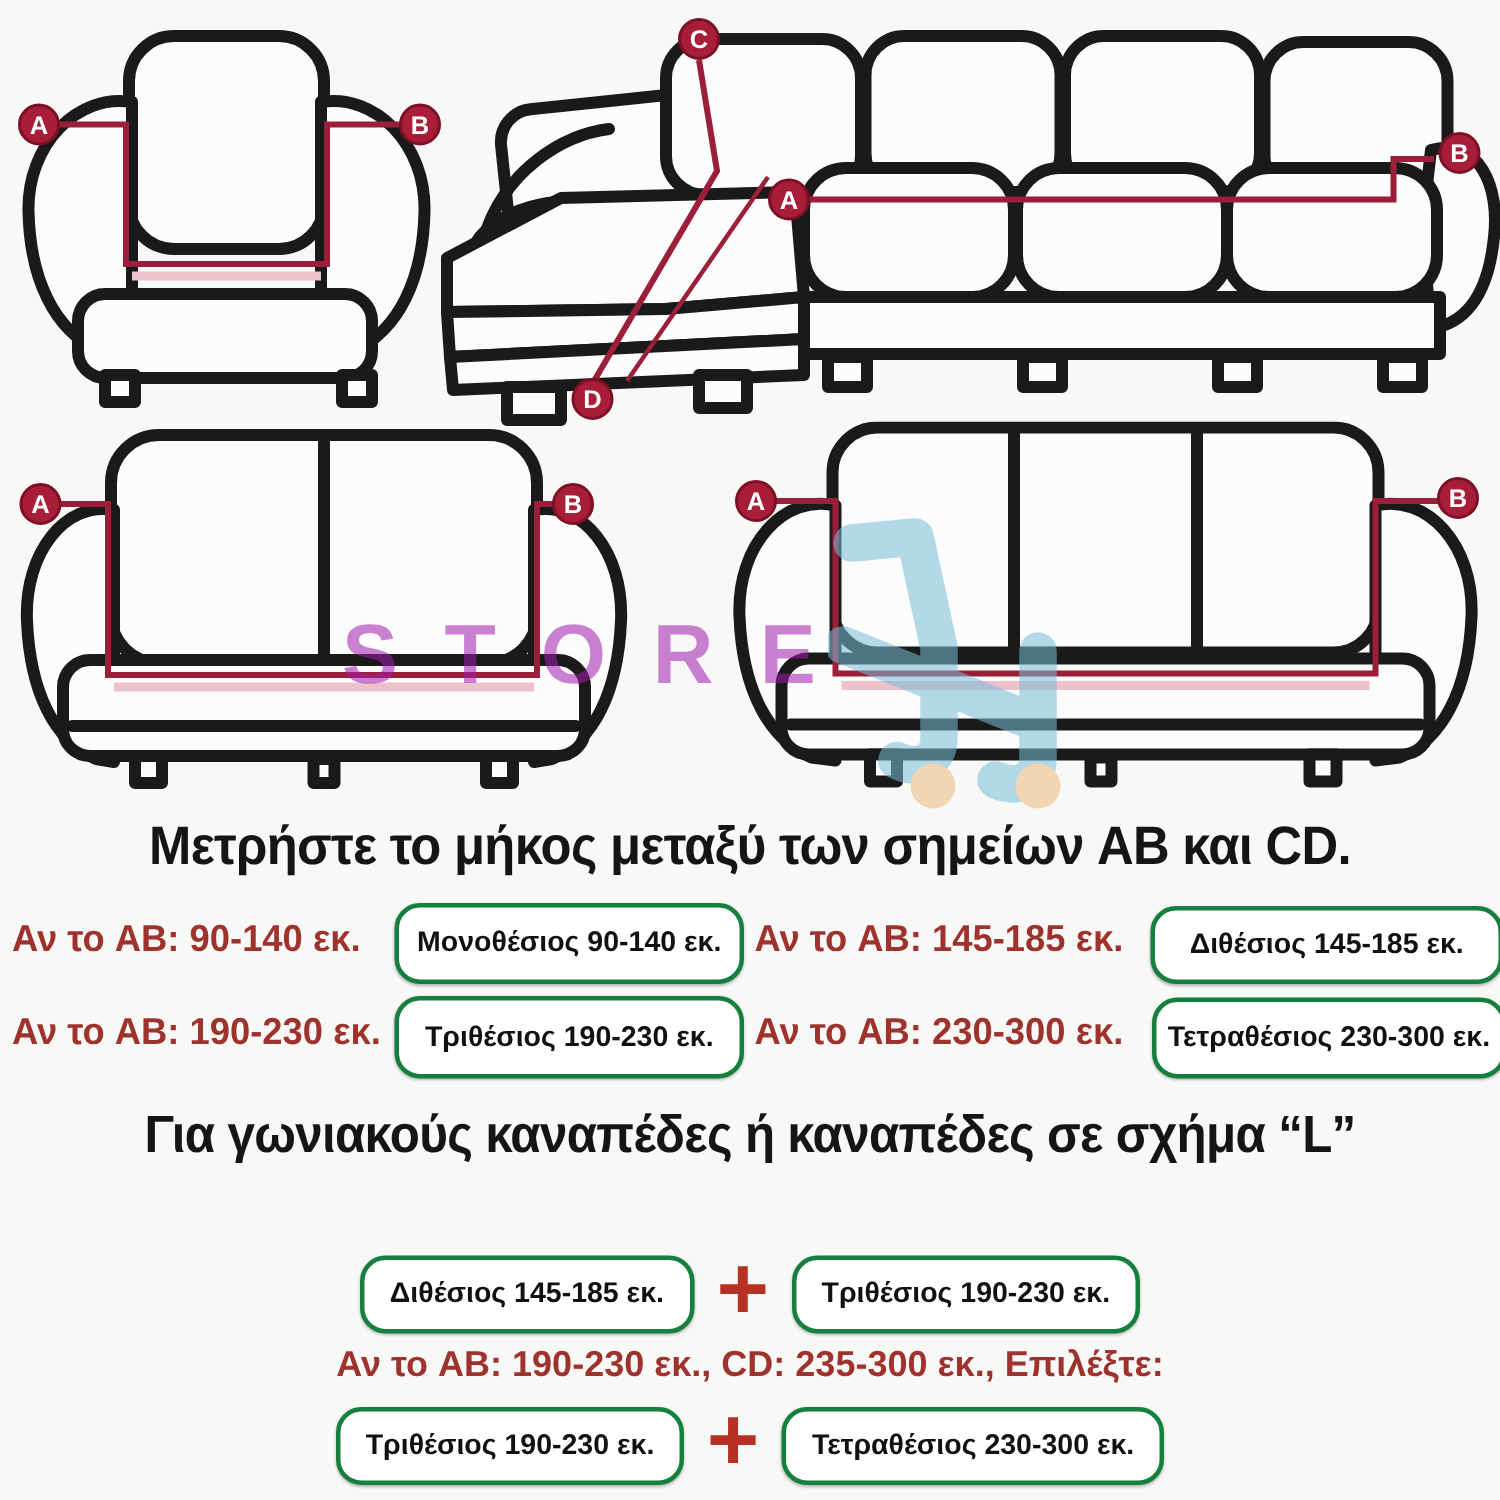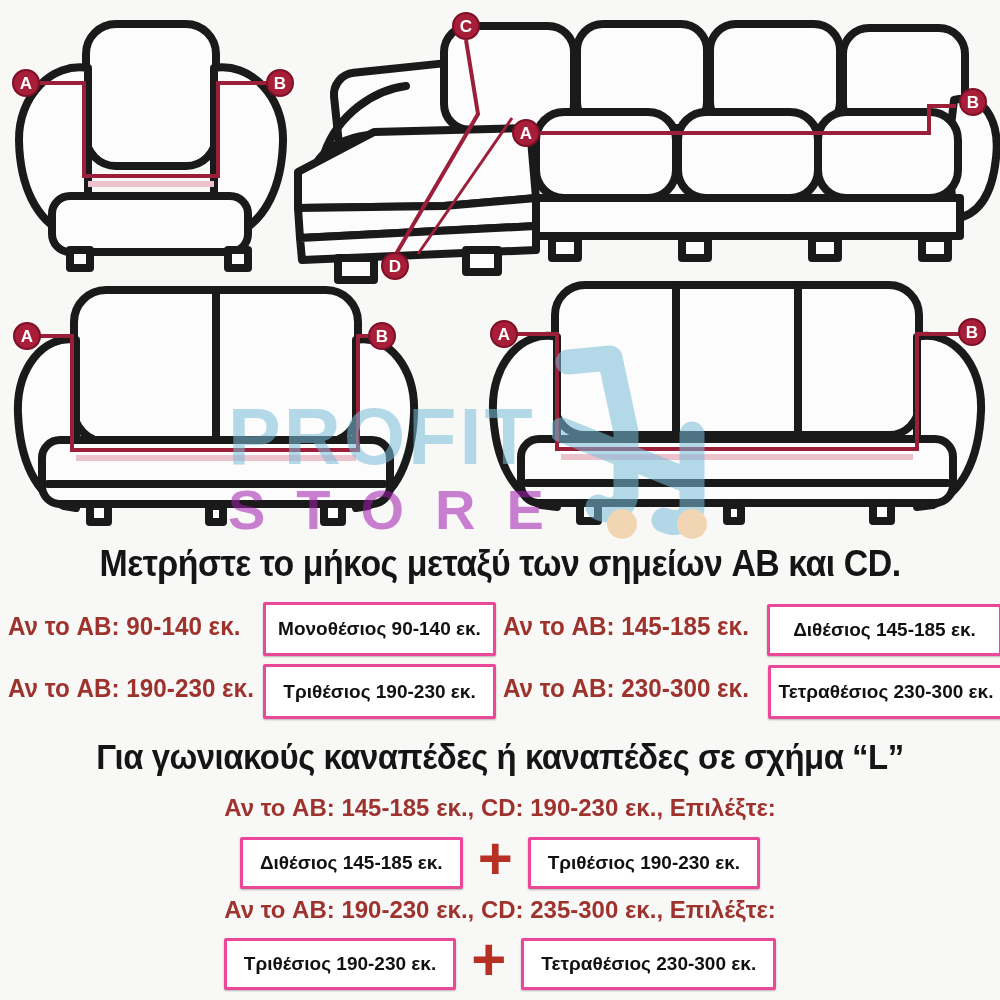--- a/index.html
+++ b/index.html
@@ -25,21 +25,21 @@
   }
   .red-label {
     font-size:25px; font-weight:bold; color:#9e332e;
     white-space:nowrap; transform:scaleX(.97); transform-origin:left center;
   }
   .red-cond {
     left:0; width:1000px; text-align:center;
     font-size:24px; font-weight:bold; color:#9e332e; white-space:nowrap;
   }
   .box {
-    background:#ffffff; border:3px solid #ec4899; border-radius:2px;
+    background:#ffffff; border:3px solid #15803d; border-radius:17px;
     box-shadow:0 1px 2px rgba(0,0,0,.28);
     display:flex; align-items:center; justify-content:center;
     font-size:19px; font-weight:bold; color:#111; white-space:nowrap;
   }
   .combo-row {
     left:0; width:1000px; display:flex; justify-content:center;
     align-items:center; gap:15px;
   }
   .combo-row .box { height:46px; padding:0 17px; }
   .plus {
@@ -178,21 +178,20 @@
       <circle cx="27" cy="53" r="13" fill="#a81e38" stroke="#7d1026" stroke-width="2"></circle>
       <text x="27" y="59" text-anchor="middle" font-size="17" font-weight="bold" fill="#ffffff">A</text>
     </g>
     <g>
       <circle cx="495" cy="51" r="13" fill="#a81e38" stroke="#7d1026" stroke-width="2"></circle>
       <text x="495" y="57" text-anchor="middle" font-size="17" font-weight="bold" fill="#ffffff">B</text>
     </g>
   </svg>
 
   <div class="abs watermark" style="left:228px; top:400px;">
-    <div class="wm1">PROFIT</div>
     <div class="wm2">STORE</div>
   </div>
   <svg class="abs watermark" style="left:552px; top:344px;" width="160" height="196" viewBox="0 0 160 196">
     <g fill="none" stroke="#79bdda" stroke-width="25" stroke-linecap="round" stroke-linejoin="round">
       <path d="M16,18 L58,14 L74,88 L74,148 C74,164 60,170 46,163"></path>
       <path d="M10,86 L134,136"></path>
       <path d="M140,90 L140,162 C140,177 126,182 112,176"></path>
     </g>
     <circle cx="70" cy="180" r="15" fill="#eebc7f"></circle>
     <circle cx="140" cy="180" r="15" fill="#eebc7f"></circle>
@@ -205,21 +204,20 @@
   <div class="abs red-label" style="left:503px; top:612px;">Αν το AB: 145-185 εκ.</div>
   <div class="abs box" style="left:767px; top:604px; width:229px; height:46px;">Διθέσιος 145-185 εκ.</div>
 
   <div class="abs red-label" style="left:8px; top:674px;">Αν το AB: 190-230 εκ.</div>
   <div class="abs box" style="left:263px; top:664px; width:227px; height:49px;">Τριθέσιος 190-230 εκ.</div>
   <div class="abs red-label" style="left:503px; top:674px;">Αν το AB: 230-300 εκ.</div>
   <div class="abs box" style="left:768px; top:665px; width:230px; height:48px;">Τετραθέσιος 230-300 εκ.</div>
 
   <div class="abs h2">Για γωνιακούς καναπέδες ή καναπέδες σε σχήμα “L”</div>
 
-  <div class="abs red-cond" style="top:794px;">Αν το AB: 145-185 εκ., CD: 190-230 εκ., Επιλέξτε:</div>
   <div class="abs combo-row" style="top:837px;">
     <div class="box">Διθέσιος 145-185 εκ.</div>
     <div class="plus">+</div>
     <div class="box">Τριθέσιος 190-230 εκ.</div>
   </div>
 
   <div class="abs red-cond" style="top:896px;">Αν το AB: 190-230 εκ., CD: 235-300 εκ., Επιλέξτε:</div>
   <div class="abs combo-row" style="top:938px;">
     <div class="box">Τριθέσιος 190-230 εκ.</div>
     <div class="plus">+</div>

